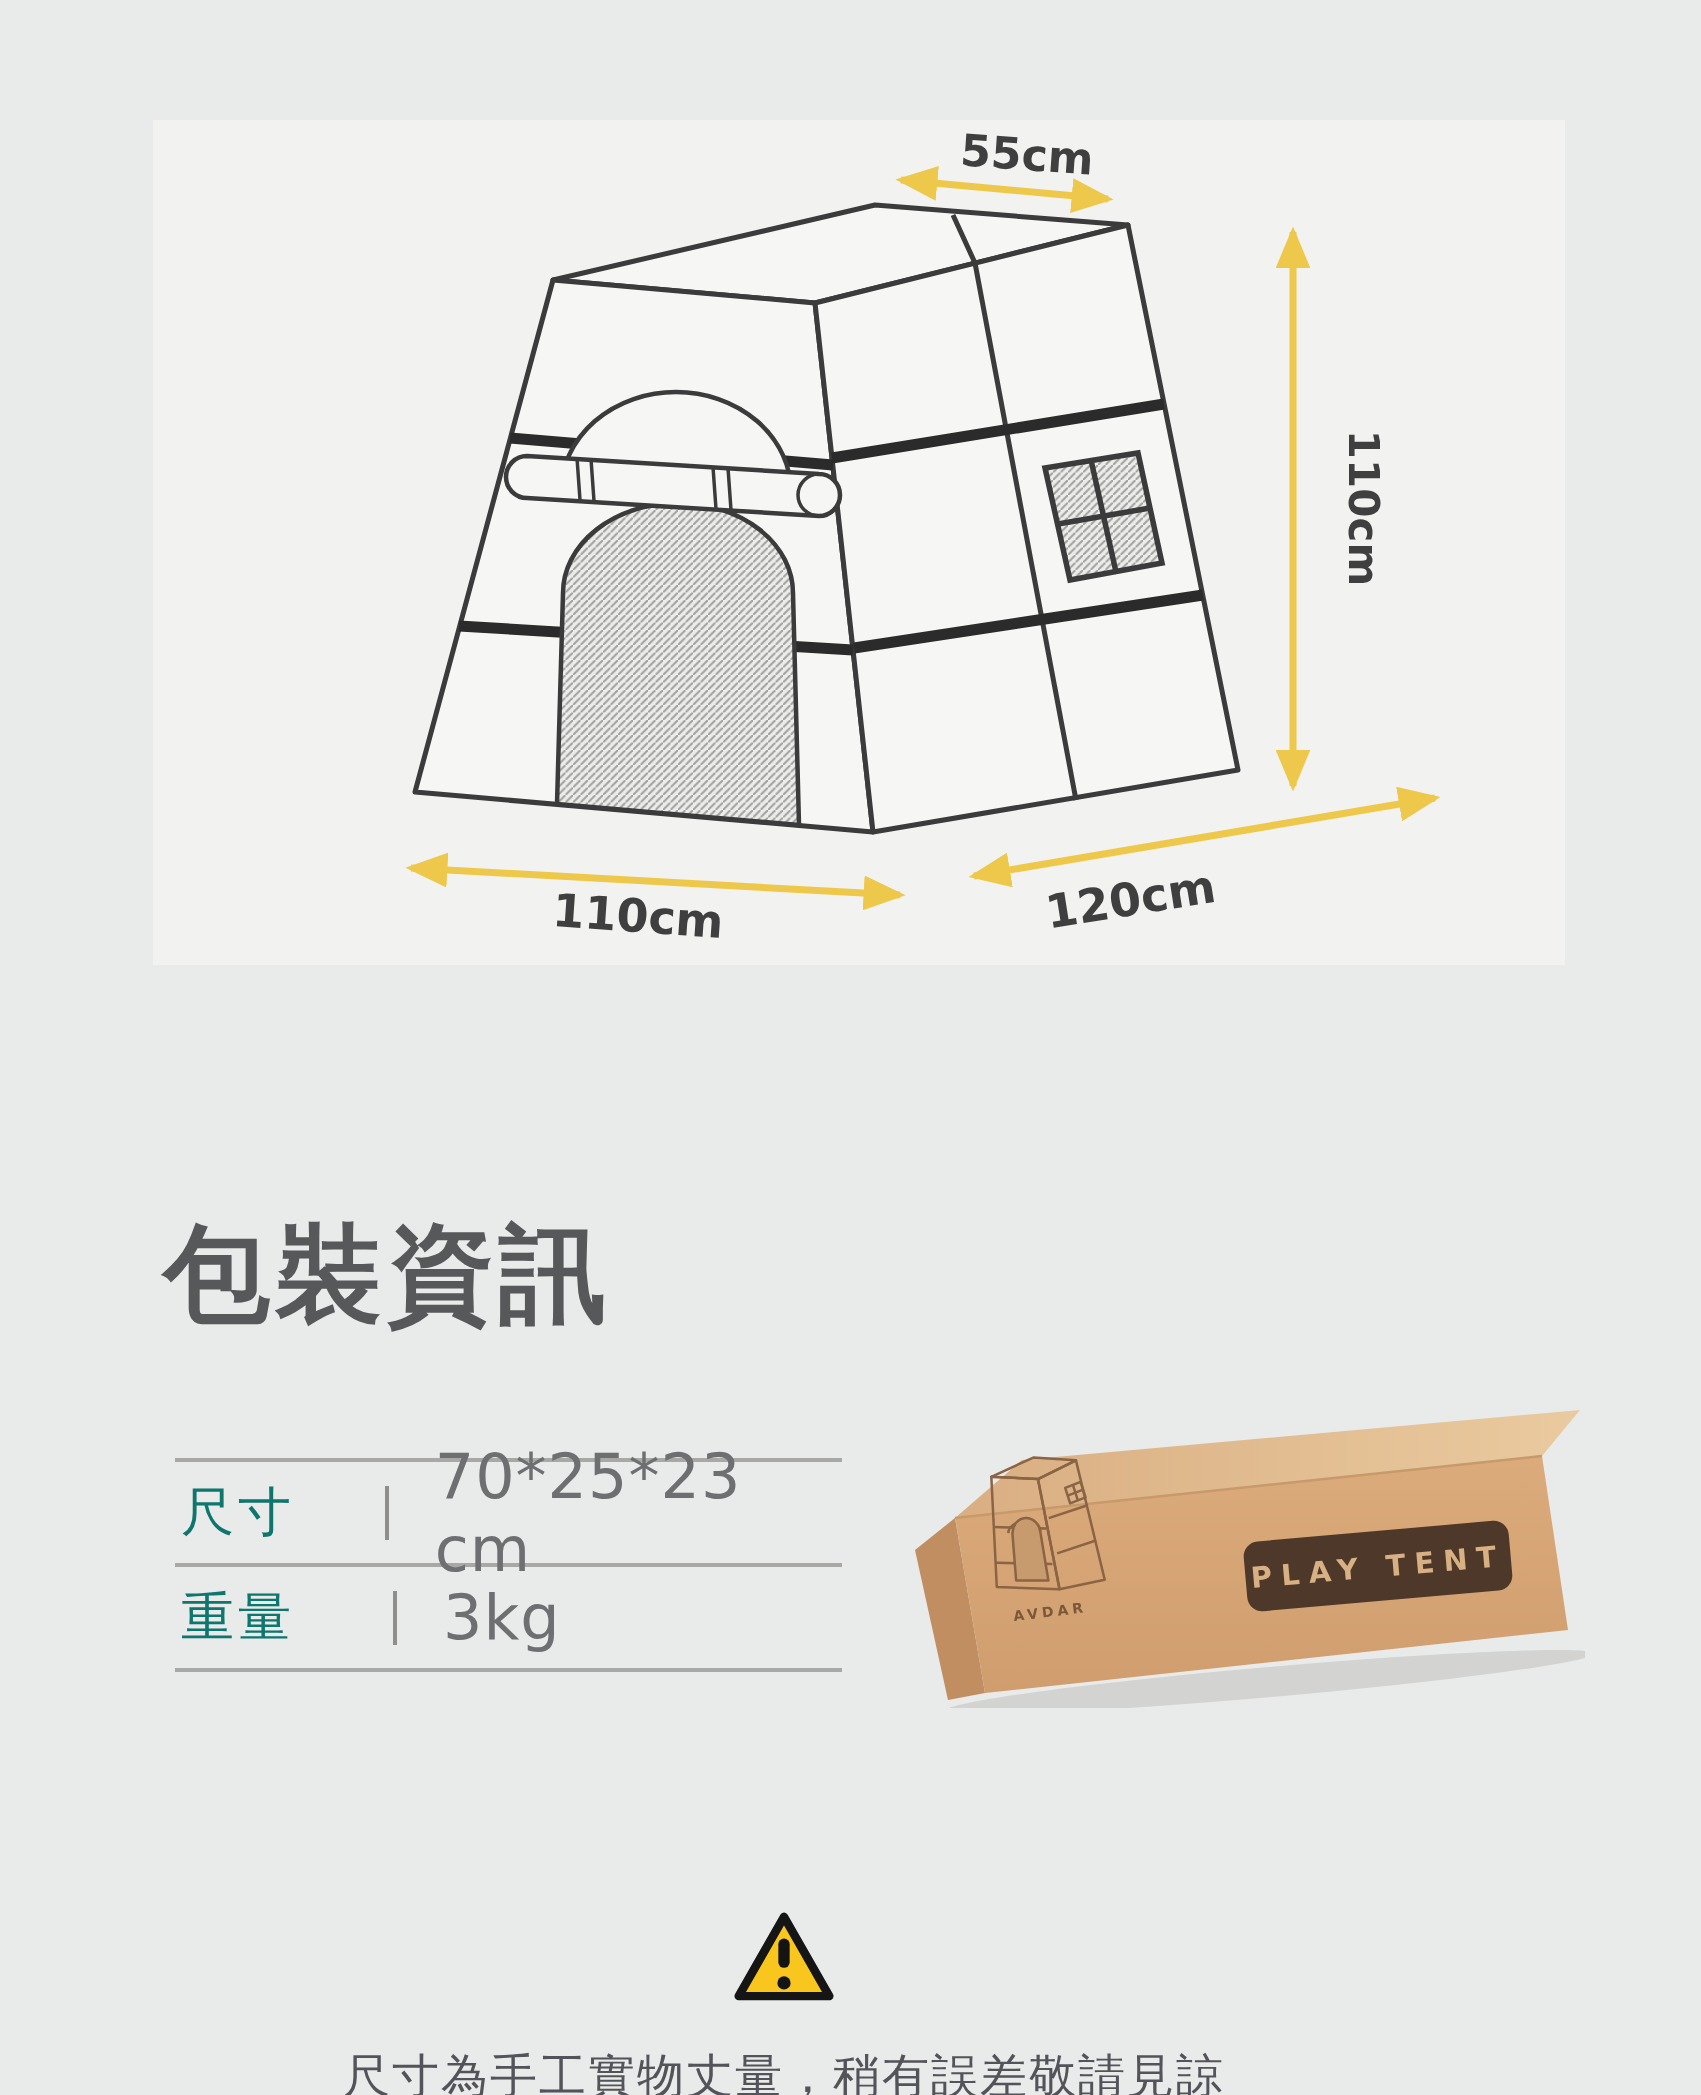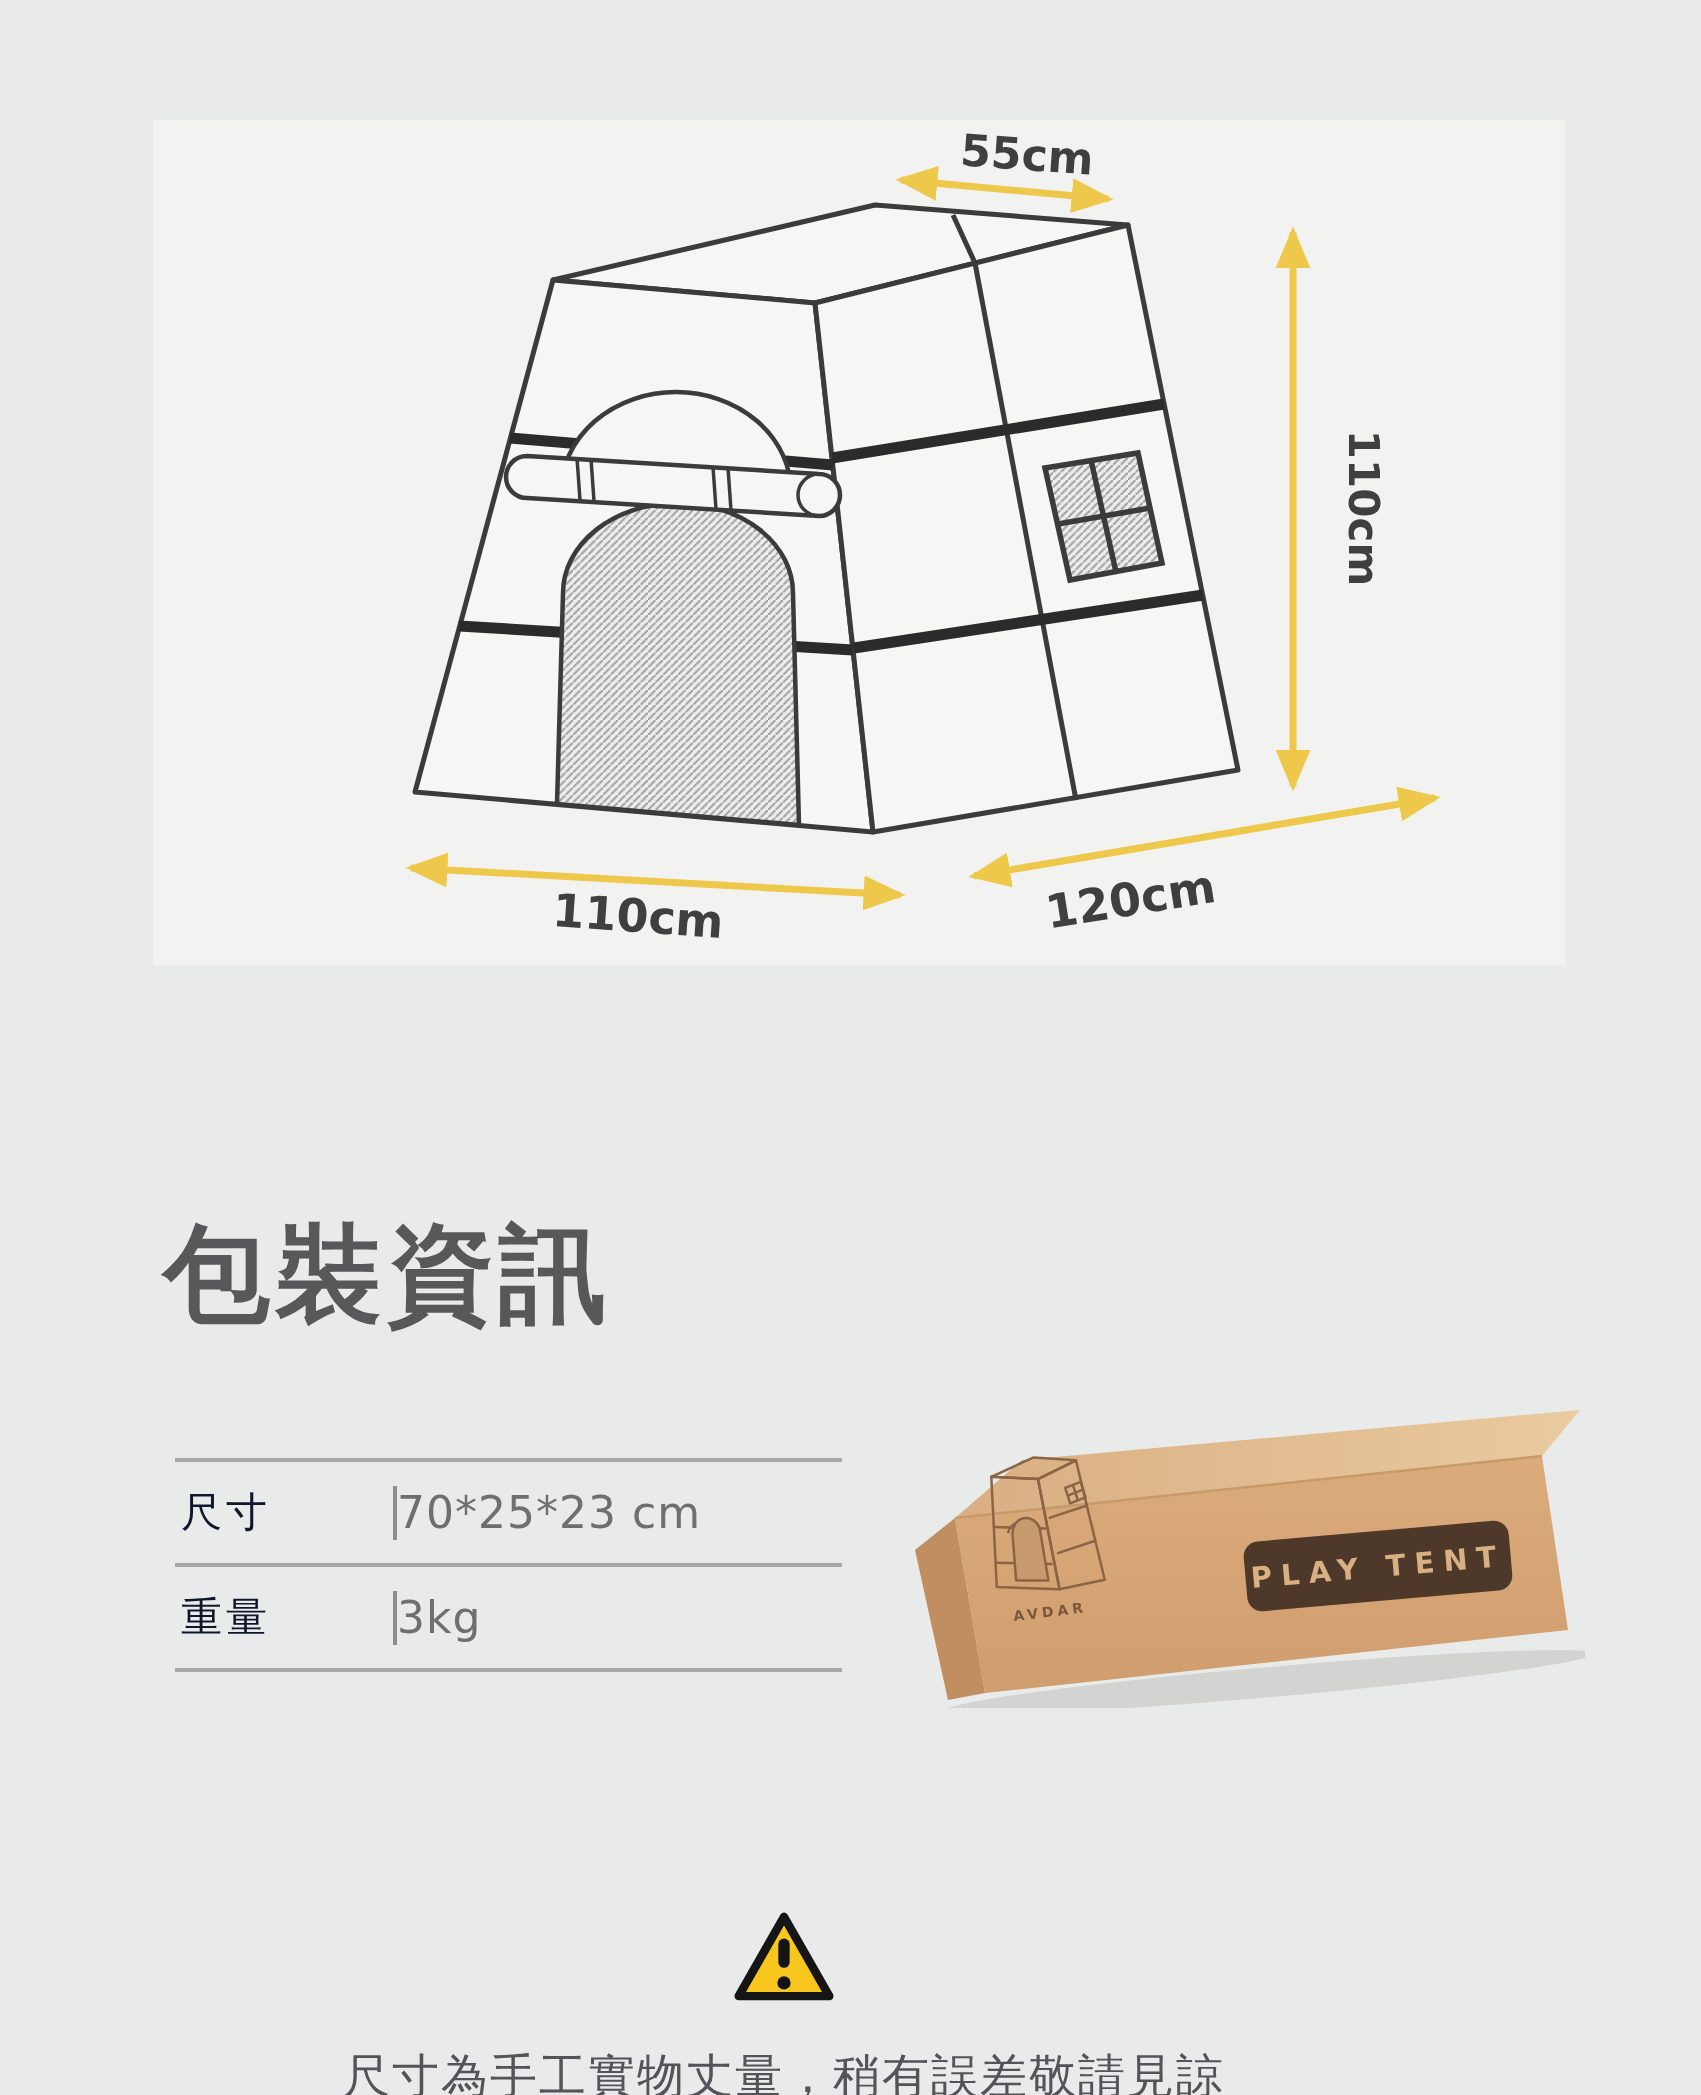--- a/index.html
+++ b/index.html
@@ -35,32 +35,33 @@
   }
   .spec-row{
     height:101px;
     display:flex;
     align-items:center;
     border-bottom:4px solid #a8a8a6;
   }
   .spec-label{
     width:212px;
     padding-left:6px;
-    font-size:41px;
+    font-size:53px;
     font-weight:500;
-    color:#0f172a;
+    color:#0f766e;
     letter-spacing:4px;
   }
   .spec-divider{
     width:4px; height:54px;
     background:#8e8e8c;
     flex:0 0 auto;
   }
   .spec-value{
-    font-size:44px;
+    margin-left:46px;
+    font-size:62px;
     color:#6e6f71;
     letter-spacing:1px;
   }
   .box-photo{
     position:absolute;
     left:890px; top:1398px;
     width:695px; height:310px;
     margin:0;
   }
   .box-photo svg{display:block;width:100%;height:100%;}

